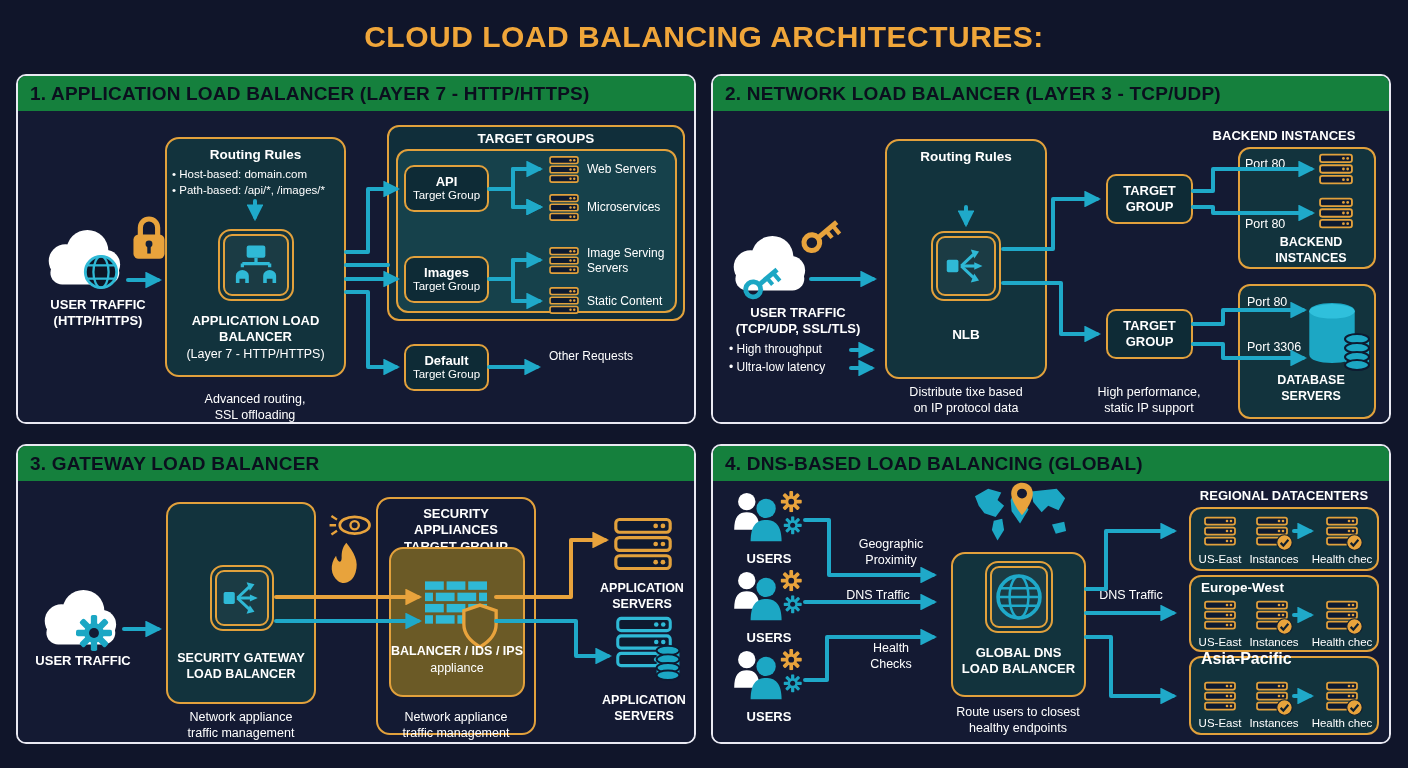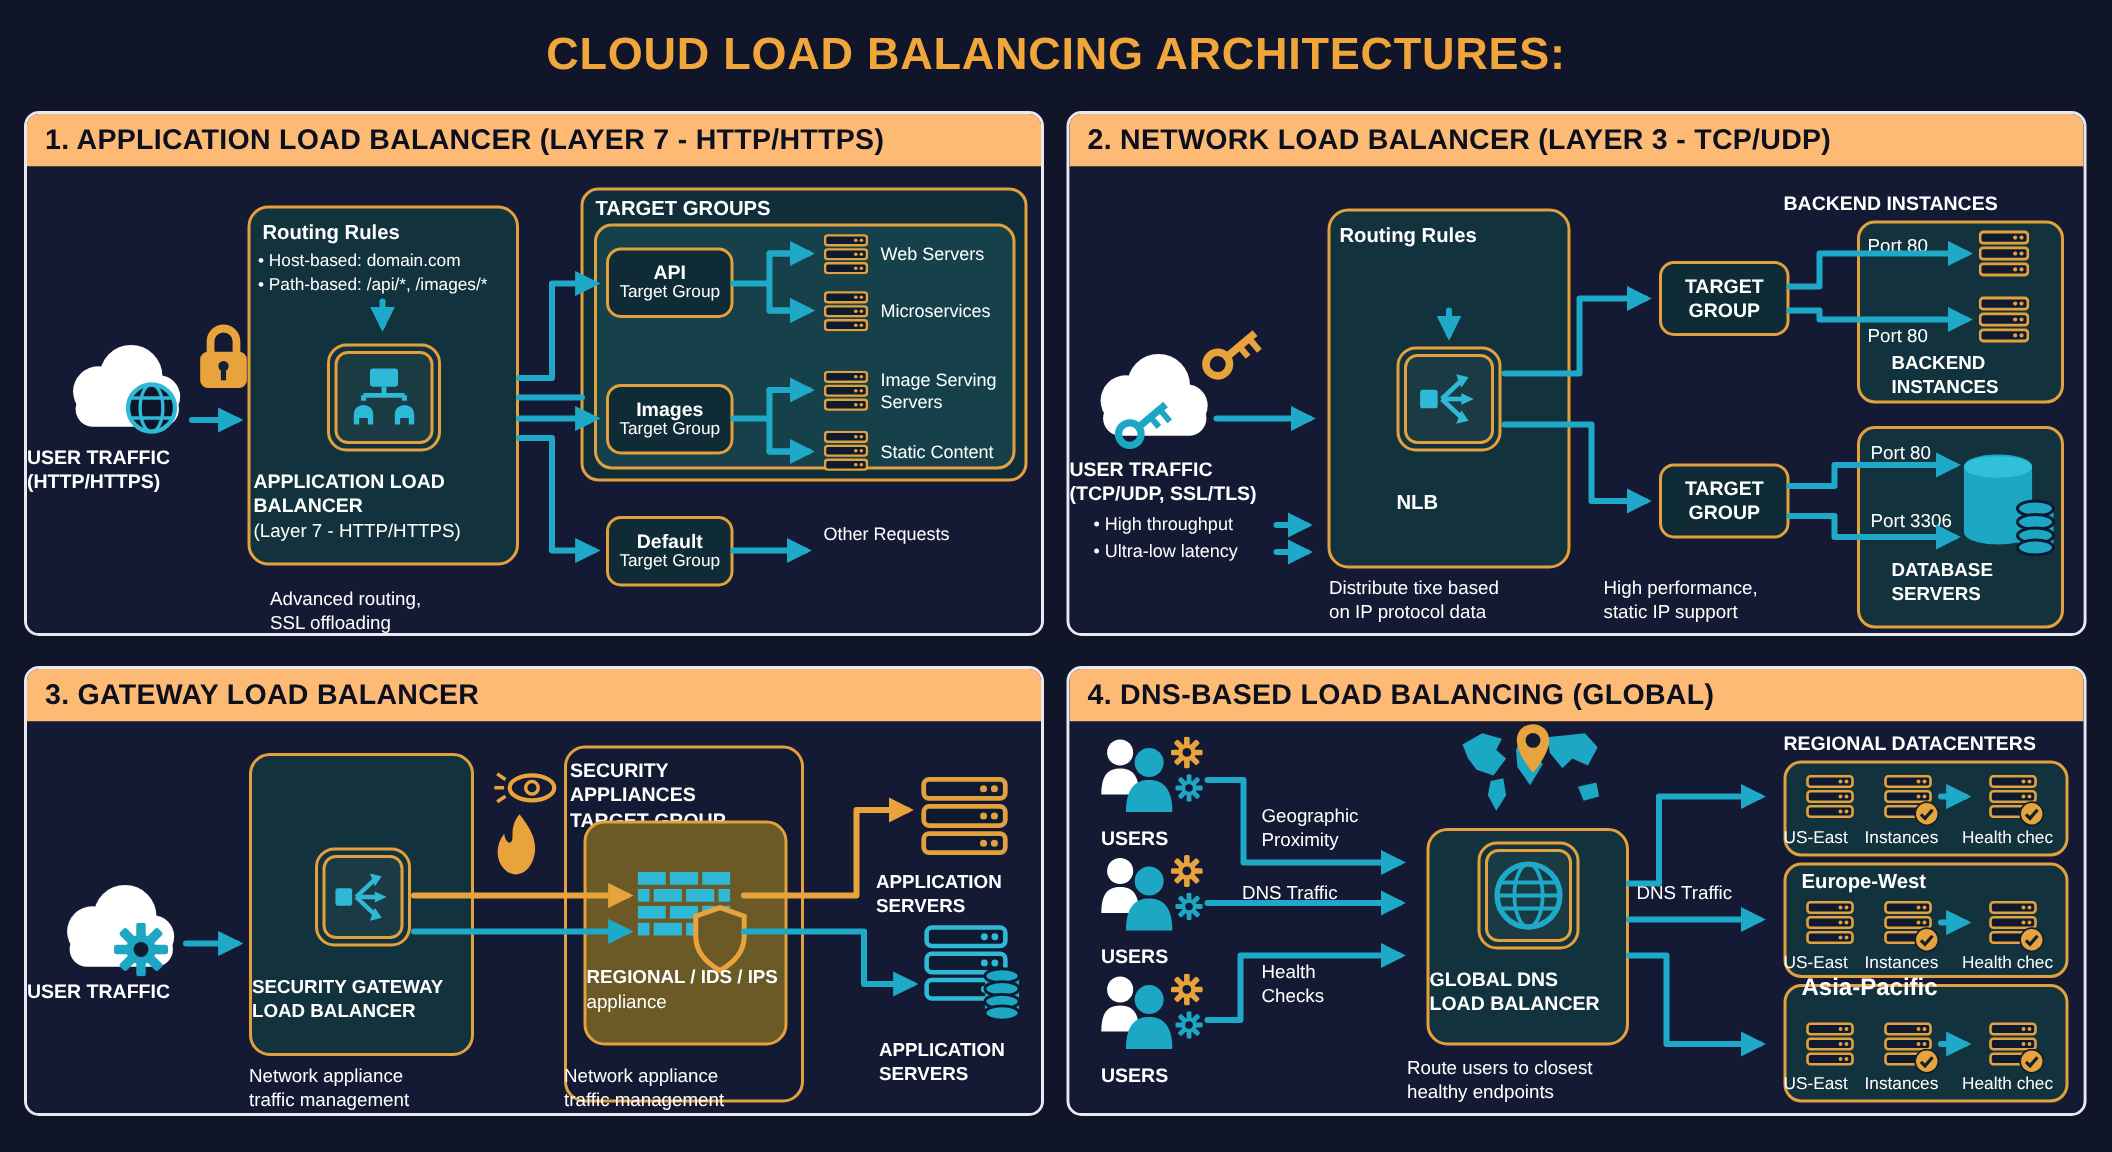--- a/index.html
+++ b/index.html
@@ -2,27 +2,27 @@
 <html><head>
 <meta charset="utf-8">
 <style>
   html,body{margin:0;padding:0;background:#10152A;}
   .page{position:relative;width:1408px;height:748px;background:#10152A;font-family:"Liberation Sans",sans-serif;overflow:hidden;}
   .main-title{height:74px;display:flex;align-items:center;justify-content:center;font-size:30px;font-weight:bold;letter-spacing:.5px;white-space:pre;}
   .main-title .accent{color:#F0A63A;}
   .main-title .rest{color:#FFFFFF;}
   .grid{display:grid;grid-template-columns:680px 680px;gap:20px 15px;padding:0 16px;}
   .panel{border:2px solid #E9E9F2;border-radius:10px;overflow:hidden;background:#141A33;box-sizing:border-box;}
-  .panel-header{background:#fdba74;color:#0B0F1E;font-weight:bold;font-size:19px;line-height:35px;height:35px;padding-left:12px;letter-spacing:.2px;}
+  .panel-header{background:#15803d;color:#0B0F1E;font-weight:bold;font-size:19px;line-height:35px;height:35px;padding-left:12px;letter-spacing:.2px;}
   .panel-body{position:relative;background:#141A33;}
   .pb-tall{height:311px;}
   .pb-short{height:261px;}
   .abs{position:absolute;}
   .lbl{position:absolute;color:#FFF;white-space:pre-line;line-height:1.25;}
-  .ctr{text-align:left;}
+  .ctr{text-align:center;}
   .b{font-weight:bold;}
   .obox{position:absolute;border:2px solid #E2A13C;border-radius:10px;background:#12333D;box-sizing:border-box;}
   .navybox{background:#131A33;}
   .darktg{background:#0E2B36;display:flex;flex-direction:column;align-items:center;justify-content:center;}
   .darktg .nm{color:#fff;font-weight:bold;font-size:13px;line-height:1.2;}
   .darktg .sb{color:#fff;font-size:11.5px;line-height:1.2;}
   .innerbox{background:#16414B;}
   .olivebox{background:#6B5A26;border-radius:14px;}
   .chip{position:absolute;border:2px solid #E2A13C;border-radius:13px;padding:3px;box-sizing:border-box;}
   .chip .in{width:100%;height:100%;border:2px solid #E2A13C;border-radius:9px;box-sizing:border-box;display:flex;align-items:center;justify-content:center;background:rgba(255,255,255,0.04);}
@@ -404,21 +404,21 @@
         <div class="obox navybox" style="left:358px;top:16px;width:160px;height:238px;border-radius:14px"></div>
         <div class="lbl ctr b" style="left:362px;top:25px;width:152px;font-size:13px">SECURITY APPLIANCES
 TARGET GROUP</div>
         <div class="obox olivebox" style="left:371px;top:66px;width:136px;height:150px"></div>
         <svg class="abs" style="left:407px;top:100px" width="62" height="44">
             <use href="#i-bricks"></use>
           </svg>
         <svg class="abs" style="left:443px;top:122px" width="38" height="46">
             <use href="#i-shield"></use>
           </svg>
-        <div class="lbl ctr b" style="left:373px;top:163px;width:132px;font-size:12.5px">REGIONAL / IDS / IPS</div>
+        <div class="lbl ctr b" style="left:373px;top:163px;width:132px;font-size:12.5px">BALANCER / IDS / IPS</div>
         <div class="lbl ctr" style="left:373px;top:180px;width:132px;font-size:12.5px">appliance</div>
         <div class="lbl ctr" style="left:358px;top:229px;width:160px;font-size:12.5px">Network appliance
 traffic management</div>
 
         <svg class="abs" style="left:596px;top:30px" width="58" height="66" color="#E2A13C">
             <use href="#i-server"></use>
           </svg>
         <div class="lbl ctr b" style="left:566px;top:100px;width:116px;font-size:12.5px">APPLICATION
 SERVERS</div>
         <svg class="abs" style="left:598px;top:128px" width="56" height="66" color="#2FB9D6">

